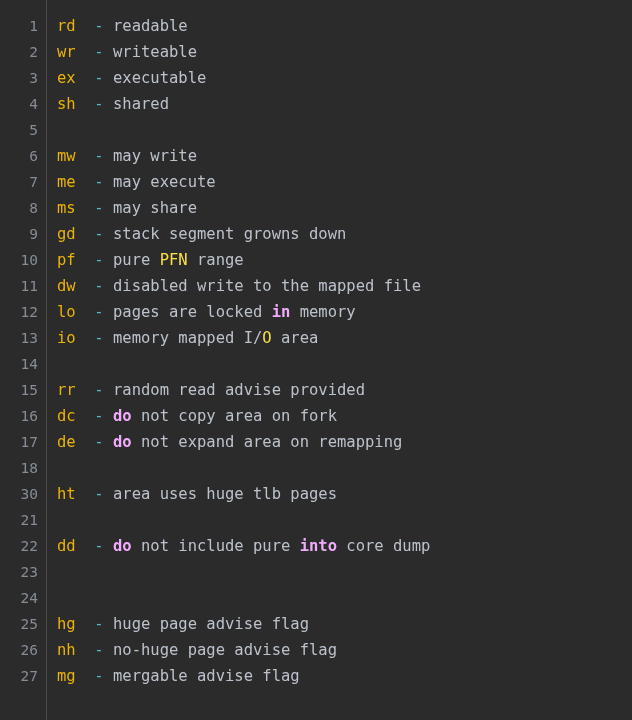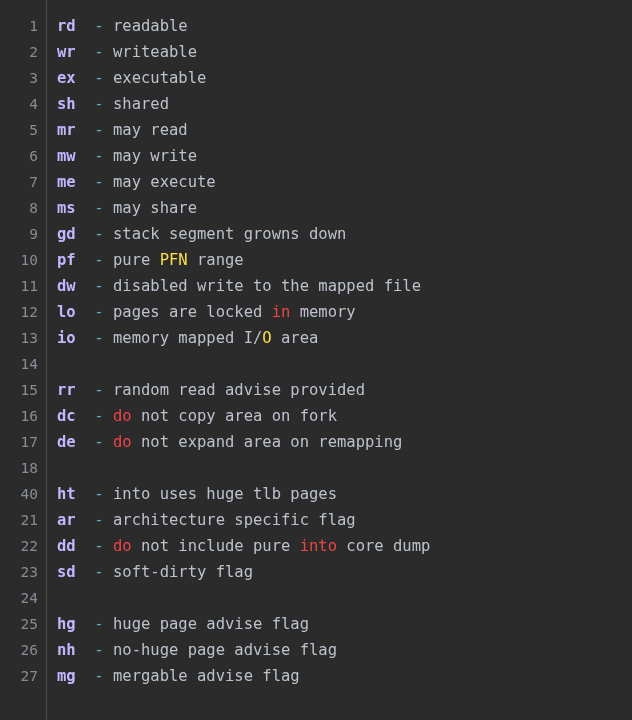--- a/index.html
+++ b/index.html
@@ -55,51 +55,51 @@
 
   .line-content {
     margin-left: 19px;
     font-size: 15.5px;
     color: #bcc2cc;
     font-family: "DejaVu Sans Mono", "Liberation Mono", monospace;
     white-space: pre;
   }
 
   .tok-plain   { color: #bcc2cc; }
-  .tok-flag    { color: #c4b5fd; font-weight: bold; }
+  .tok-flag    { color: #eab308; }
   .tok-dash    { color: #56b6c2; }
-  .tok-keyword { color: #ef4444; }
+  .tok-keyword { color: #f0abfc; font-weight: bold; }
   .tok-const   { color: #fde047; }
 </style>
 </head>
 <body>
 
 <div id="editor">
   <div id="gutter-divider"></div>
   <div id="code-lines">
       <div class="code-line"><div class="line-number">1</div><div class="line-content"><span class="tok-flag">rd</span><span class="tok-plain">  </span><span class="tok-dash">-</span><span class="tok-plain"> readable</span></div></div>
       <div class="code-line"><div class="line-number">2</div><div class="line-content"><span class="tok-flag">wr</span><span class="tok-plain">  </span><span class="tok-dash">-</span><span class="tok-plain"> writeable</span></div></div>
       <div class="code-line"><div class="line-number">3</div><div class="line-content"><span class="tok-flag">ex</span><span class="tok-plain">  </span><span class="tok-dash">-</span><span class="tok-plain"> executable</span></div></div>
       <div class="code-line"><div class="line-number">4</div><div class="line-content"><span class="tok-flag">sh</span><span class="tok-plain">  </span><span class="tok-dash">-</span><span class="tok-plain"> shared</span></div></div>
-      <div class="code-line"><div class="line-number">5</div><div class="line-content"><span class="tok-flag">mr</span><span class="tok-plain">  </span><span class="tok-dash">-</span><span class="tok-plain"> may read</span></div></div>
+      <div class="code-line"><div class="line-number">5</div></div>
       <div class="code-line"><div class="line-number">6</div><div class="line-content"><span class="tok-flag">mw</span><span class="tok-plain">  </span><span class="tok-dash">-</span><span class="tok-plain"> may write</span></div></div>
       <div class="code-line"><div class="line-number">7</div><div class="line-content"><span class="tok-flag">me</span><span class="tok-plain">  </span><span class="tok-dash">-</span><span class="tok-plain"> may execute</span></div></div>
       <div class="code-line"><div class="line-number">8</div><div class="line-content"><span class="tok-flag">ms</span><span class="tok-plain">  </span><span class="tok-dash">-</span><span class="tok-plain"> may share</span></div></div>
       <div class="code-line"><div class="line-number">9</div><div class="line-content"><span class="tok-flag">gd</span><span class="tok-plain">  </span><span class="tok-dash">-</span><span class="tok-plain"> stack segment growns down</span></div></div>
       <div class="code-line"><div class="line-number">10</div><div class="line-content"><span class="tok-flag">pf</span><span class="tok-plain">  </span><span class="tok-dash">-</span><span class="tok-plain"> pure </span><span class="tok-const">PFN</span><span class="tok-plain"> range</span></div></div>
       <div class="code-line"><div class="line-number">11</div><div class="line-content"><span class="tok-flag">dw</span><span class="tok-plain">  </span><span class="tok-dash">-</span><span class="tok-plain"> disabled write to the mapped file</span></div></div>
       <div class="code-line"><div class="line-number">12</div><div class="line-content"><span class="tok-flag">lo</span><span class="tok-plain">  </span><span class="tok-dash">-</span><span class="tok-plain"> pages are locked </span><span class="tok-keyword">in</span><span class="tok-plain"> memory</span></div></div>
       <div class="code-line"><div class="line-number">13</div><div class="line-content"><span class="tok-flag">io</span><span class="tok-plain">  </span><span class="tok-dash">-</span><span class="tok-plain"> memory mapped I/</span><span class="tok-const">O</span><span class="tok-plain"> area</span></div></div>
       <div class="code-line"><div class="line-number">14</div></div>
       <div class="code-line"><div class="line-number">15</div><div class="line-content"><span class="tok-flag">rr</span><span class="tok-plain">  </span><span class="tok-dash">-</span><span class="tok-plain"> random read advise provided</span></div></div>
       <div class="code-line"><div class="line-number">16</div><div class="line-content"><span class="tok-flag">dc</span><span class="tok-plain">  </span><span class="tok-dash">-</span><span class="tok-plain"> </span><span class="tok-keyword">do</span><span class="tok-plain"> not copy area on fork</span></div></div>
       <div class="code-line"><div class="line-number">17</div><div class="line-content"><span class="tok-flag">de</span><span class="tok-plain">  </span><span class="tok-dash">-</span><span class="tok-plain"> </span><span class="tok-keyword">do</span><span class="tok-plain"> not expand area on remapping</span></div></div>
       <div class="code-line"><div class="line-number">18</div></div>
-      <div class="code-line"><div class="line-number">40</div><div class="line-content"><span class="tok-flag">ht</span><span class="tok-plain">  </span><span class="tok-dash">-</span><span class="tok-plain"> into uses huge tlb pages</span></div></div>
-      <div class="code-line"><div class="line-number">21</div><div class="line-content"><span class="tok-flag">ar</span><span class="tok-plain">  </span><span class="tok-dash">-</span><span class="tok-plain"> architecture specific flag</span></div></div>
+      <div class="code-line"><div class="line-number">30</div><div class="line-content"><span class="tok-flag">ht</span><span class="tok-plain">  </span><span class="tok-dash">-</span><span class="tok-plain"> area uses huge tlb pages</span></div></div>
+      <div class="code-line"><div class="line-number">21</div></div>
       <div class="code-line"><div class="line-number">22</div><div class="line-content"><span class="tok-flag">dd</span><span class="tok-plain">  </span><span class="tok-dash">-</span><span class="tok-plain"> </span><span class="tok-keyword">do</span><span class="tok-plain"> not include pure </span><span class="tok-keyword">into</span><span class="tok-plain"> core dump</span></div></div>
-      <div class="code-line"><div class="line-number">23</div><div class="line-content"><span class="tok-flag">sd</span><span class="tok-plain">  </span><span class="tok-dash">-</span><span class="tok-plain"> soft-dirty flag</span></div></div>
+      <div class="code-line"><div class="line-number">23</div></div>
       <div class="code-line"><div class="line-number">24</div></div>
       <div class="code-line"><div class="line-number">25</div><div class="line-content"><span class="tok-flag">hg</span><span class="tok-plain">  </span><span class="tok-dash">-</span><span class="tok-plain"> huge page advise flag</span></div></div>
       <div class="code-line"><div class="line-number">26</div><div class="line-content"><span class="tok-flag">nh</span><span class="tok-plain">  </span><span class="tok-dash">-</span><span class="tok-plain"> no-huge page advise flag</span></div></div>
       <div class="code-line"><div class="line-number">27</div><div class="line-content"><span class="tok-flag">mg</span><span class="tok-plain">  </span><span class="tok-dash">-</span><span class="tok-plain"> mergable advise flag</span></div></div>
     </div>
 </div>
 
 </body></html>

